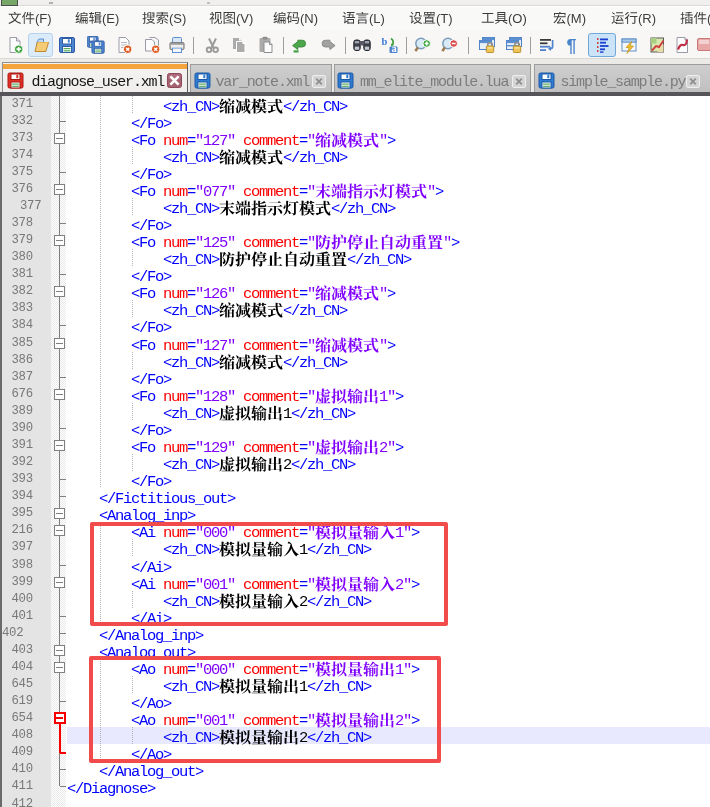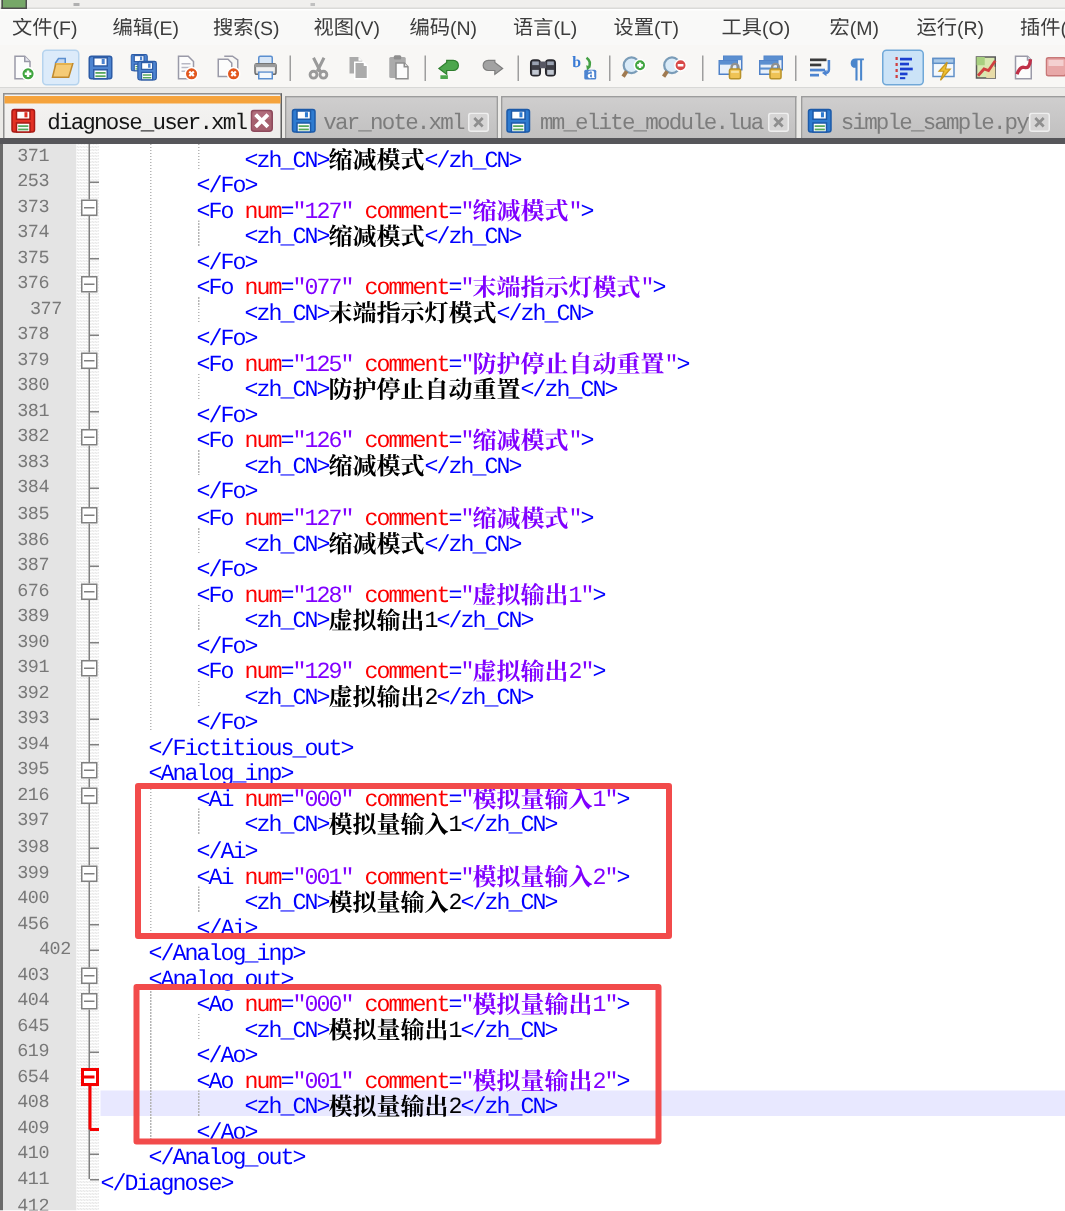--- a/index.html
+++ b/index.html
@@ -453,21 +453,21 @@
 <span class="n" style="left:11.5px;top:96px">371</span>
 <span class="code" style="left:163px;top:98.6px;color:#0000FF">&lt;zh_CN&gt;</span>
 <svg class="cj" style="left:219px;top:96px;fill:#000000" width="64" height="18">
     <use href="#c7F29" x="0"></use>
     <use href="#c51CF" x="16"></use>
     <use href="#c6A21" x="32"></use>
     <use href="#c5F0F" x="48"></use>
   </svg>
 <span class="code" style="left:283px;top:98.6px;color:#000000"></span>
 <span class="code" style="left:283px;top:98.6px;color:#0000FF">&lt;/zh_CN&gt;</span>
-<span class="n" style="left:11.5px;top:113px">253</span>
+<span class="n" style="left:11.5px;top:113px">332</span>
 <div class="tk" style="top:121px"></div>
 <span class="code" style="left:131px;top:115.6px;color:#0000FF">&lt;/Fo&gt;</span>
 <span class="n" style="left:11.5px;top:130px">373</span>
 <div class="fb" style="top:133px">
     <i></i>
   </div>
 <span class="code" style="left:131px;top:132.6px;color:#0000FF">&lt;Fo </span>
 <span class="code" style="left:163px;top:132.6px;color:#FC0000">num</span>
 <span class="code" style="left:187px;top:132.6px;color:#0000FF">=</span>
 <span class="code" style="left:195px;top:132.6px;color:#8000FF">"127"</span>
@@ -776,24 +776,24 @@
 <span class="code" style="left:163px;top:593.6px;color:#0000FF">&lt;zh_CN&gt;</span>
 <svg class="cj" style="left:219px;top:591px;fill:#000000" width="80" height="18">
     <use href="#c6A21" x="0"></use>
     <use href="#c62DF" x="16"></use>
     <use href="#c91CF" x="32"></use>
     <use href="#c8F93" x="48"></use>
     <use href="#c5165" x="64"></use>
   </svg>
 <span class="code" style="left:299px;top:593.6px;color:#000000">2</span>
 <span class="code" style="left:307px;top:593.6px;color:#0000FF">&lt;/zh_CN&gt;</span>
-<span class="n" style="left:11.5px;top:608px">456</span>
+<span class="n" style="left:11.5px;top:608px">401</span>
 <div class="tk" style="top:616px"></div>
 <span class="code" style="left:131px;top:610.6px;color:#0000FF">&lt;/Ai&gt;</span>
-<span class="n" style="left:26px;top:625px">402</span>
+<span class="n" style="left:2px;top:625px">402</span>
 <div class="tk" style="top:633px"></div>
 <span class="code" style="left:99px;top:627.6px;color:#0000FF">&lt;/Analog_inp&gt;</span>
 <span class="n" style="left:11.5px;top:642px">403</span>
 <div class="fb" style="top:645px">
     <i></i>
   </div>
 <span class="code" style="left:99px;top:644.6px;color:#0000FF">&lt;Analog_out&gt;</span>
 <span class="n" style="left:11.5px;top:659px">404</span>
 <div class="fb" style="top:662px">
     <i></i>

